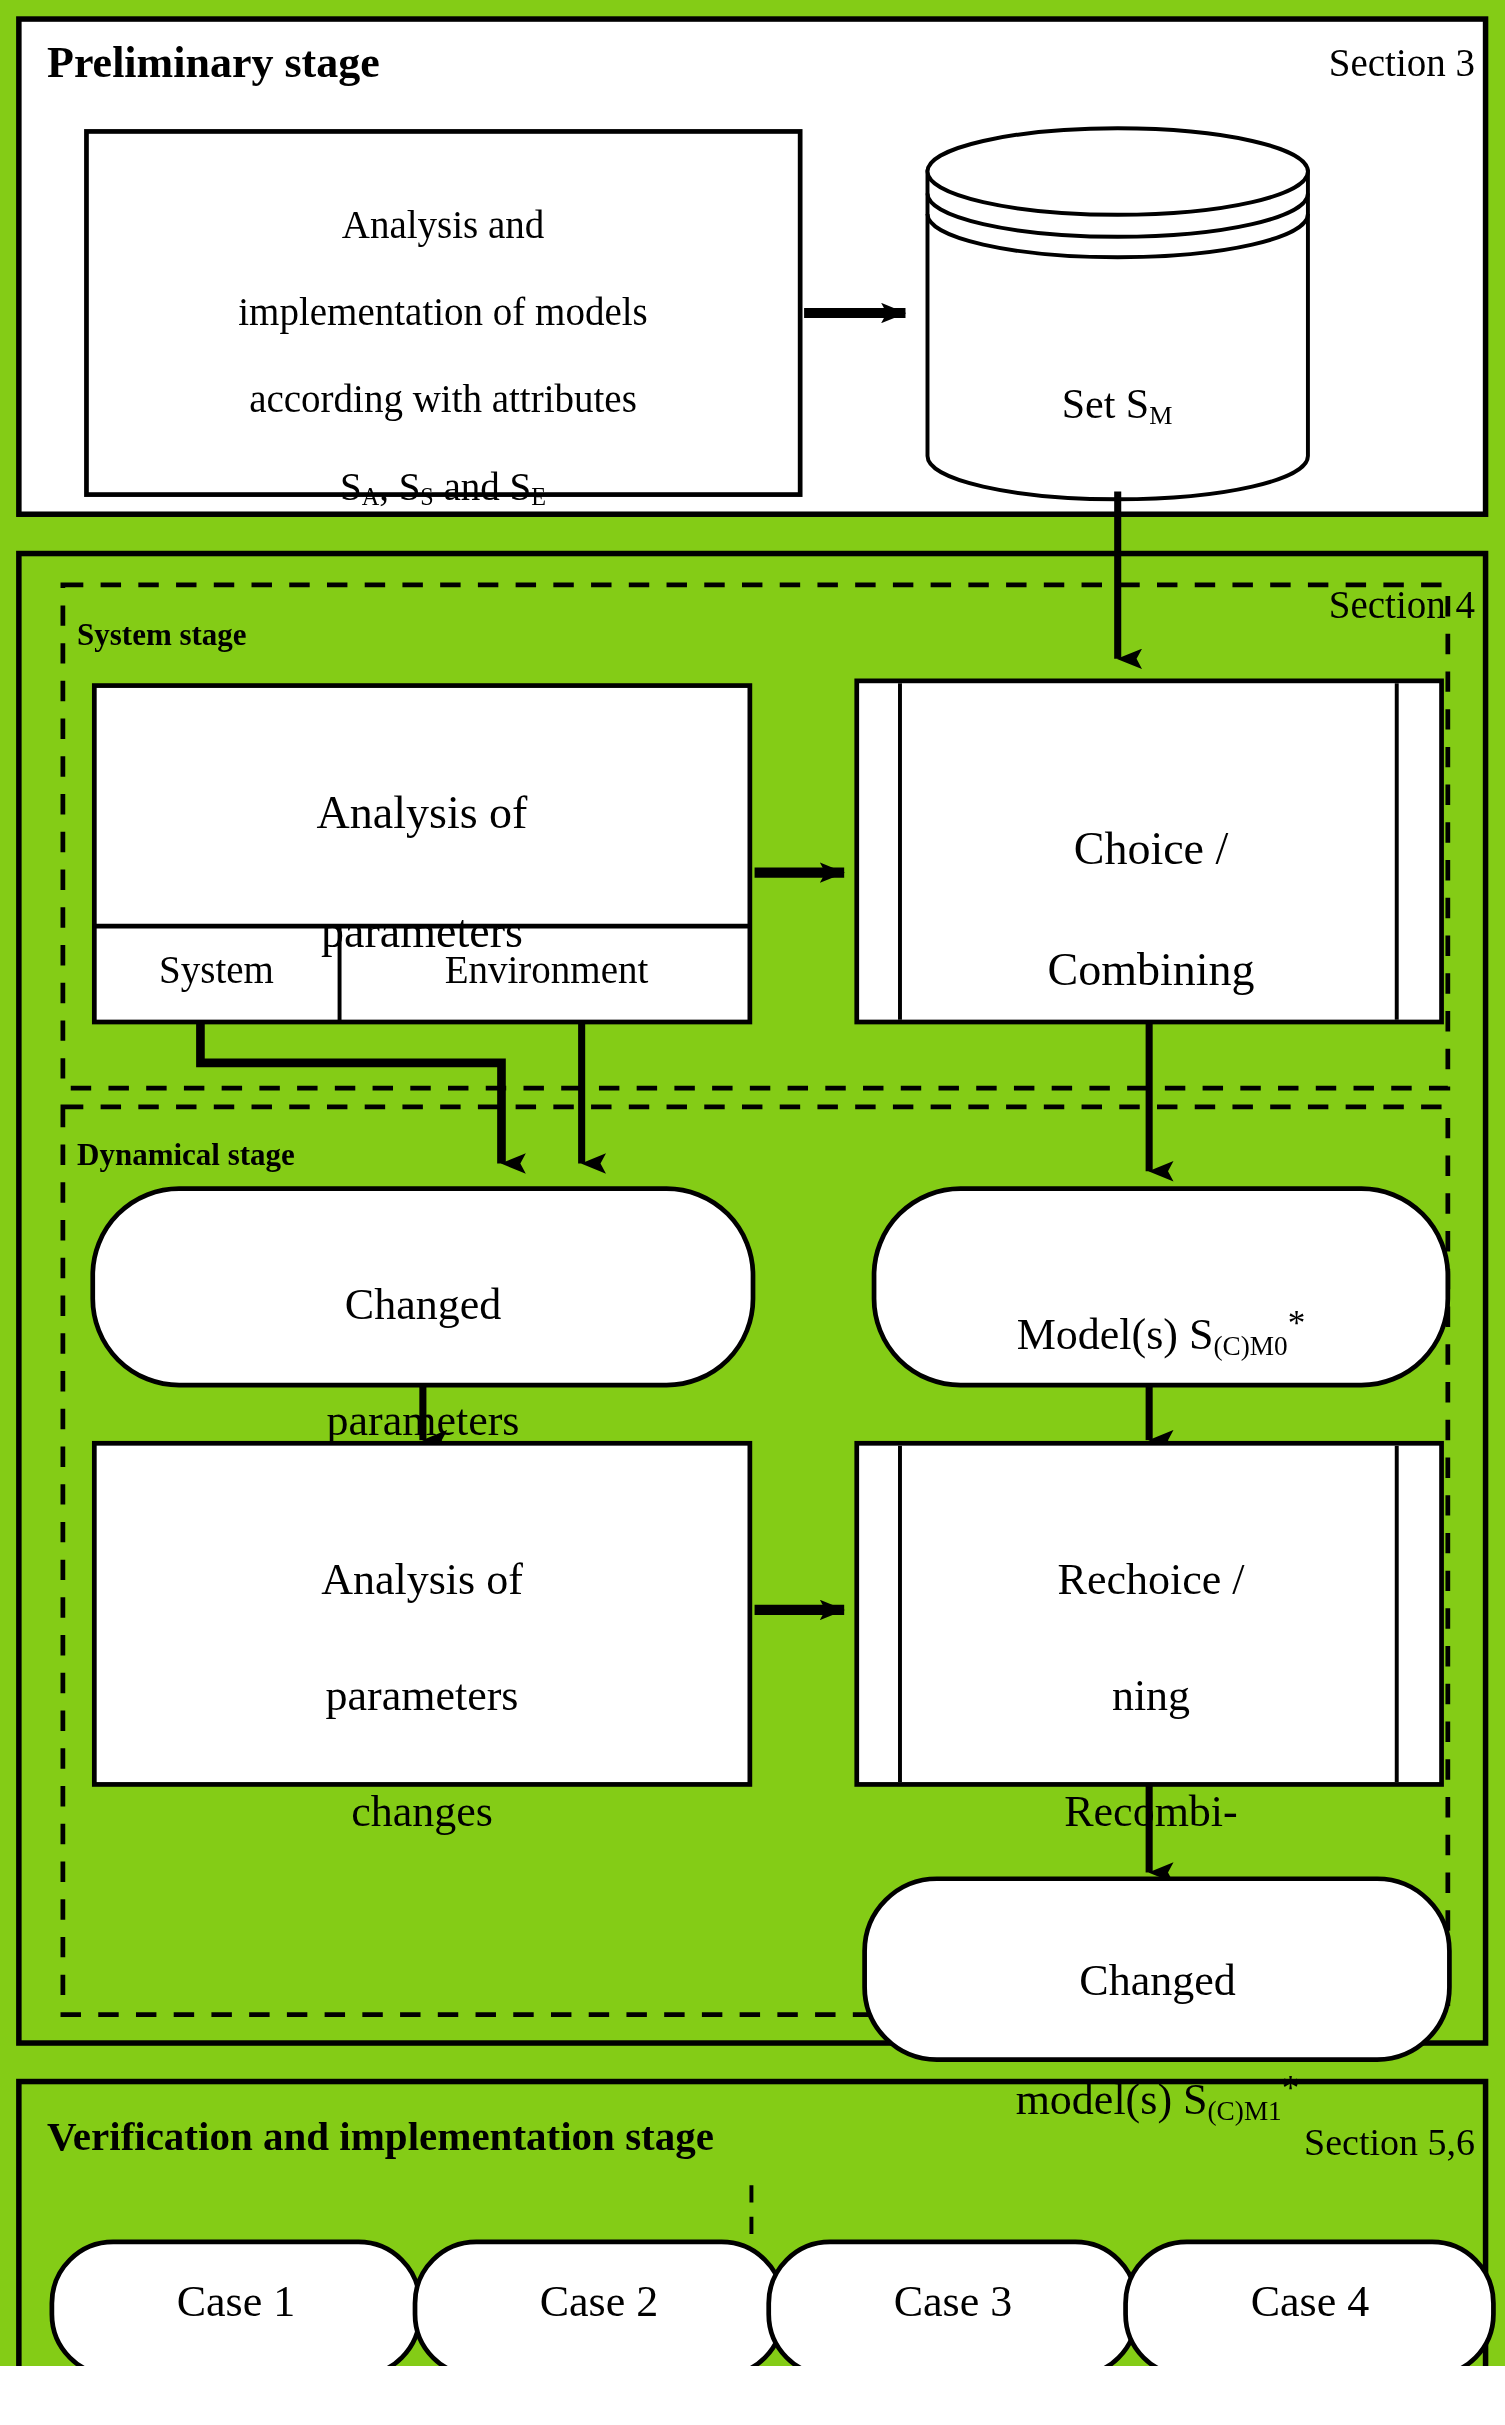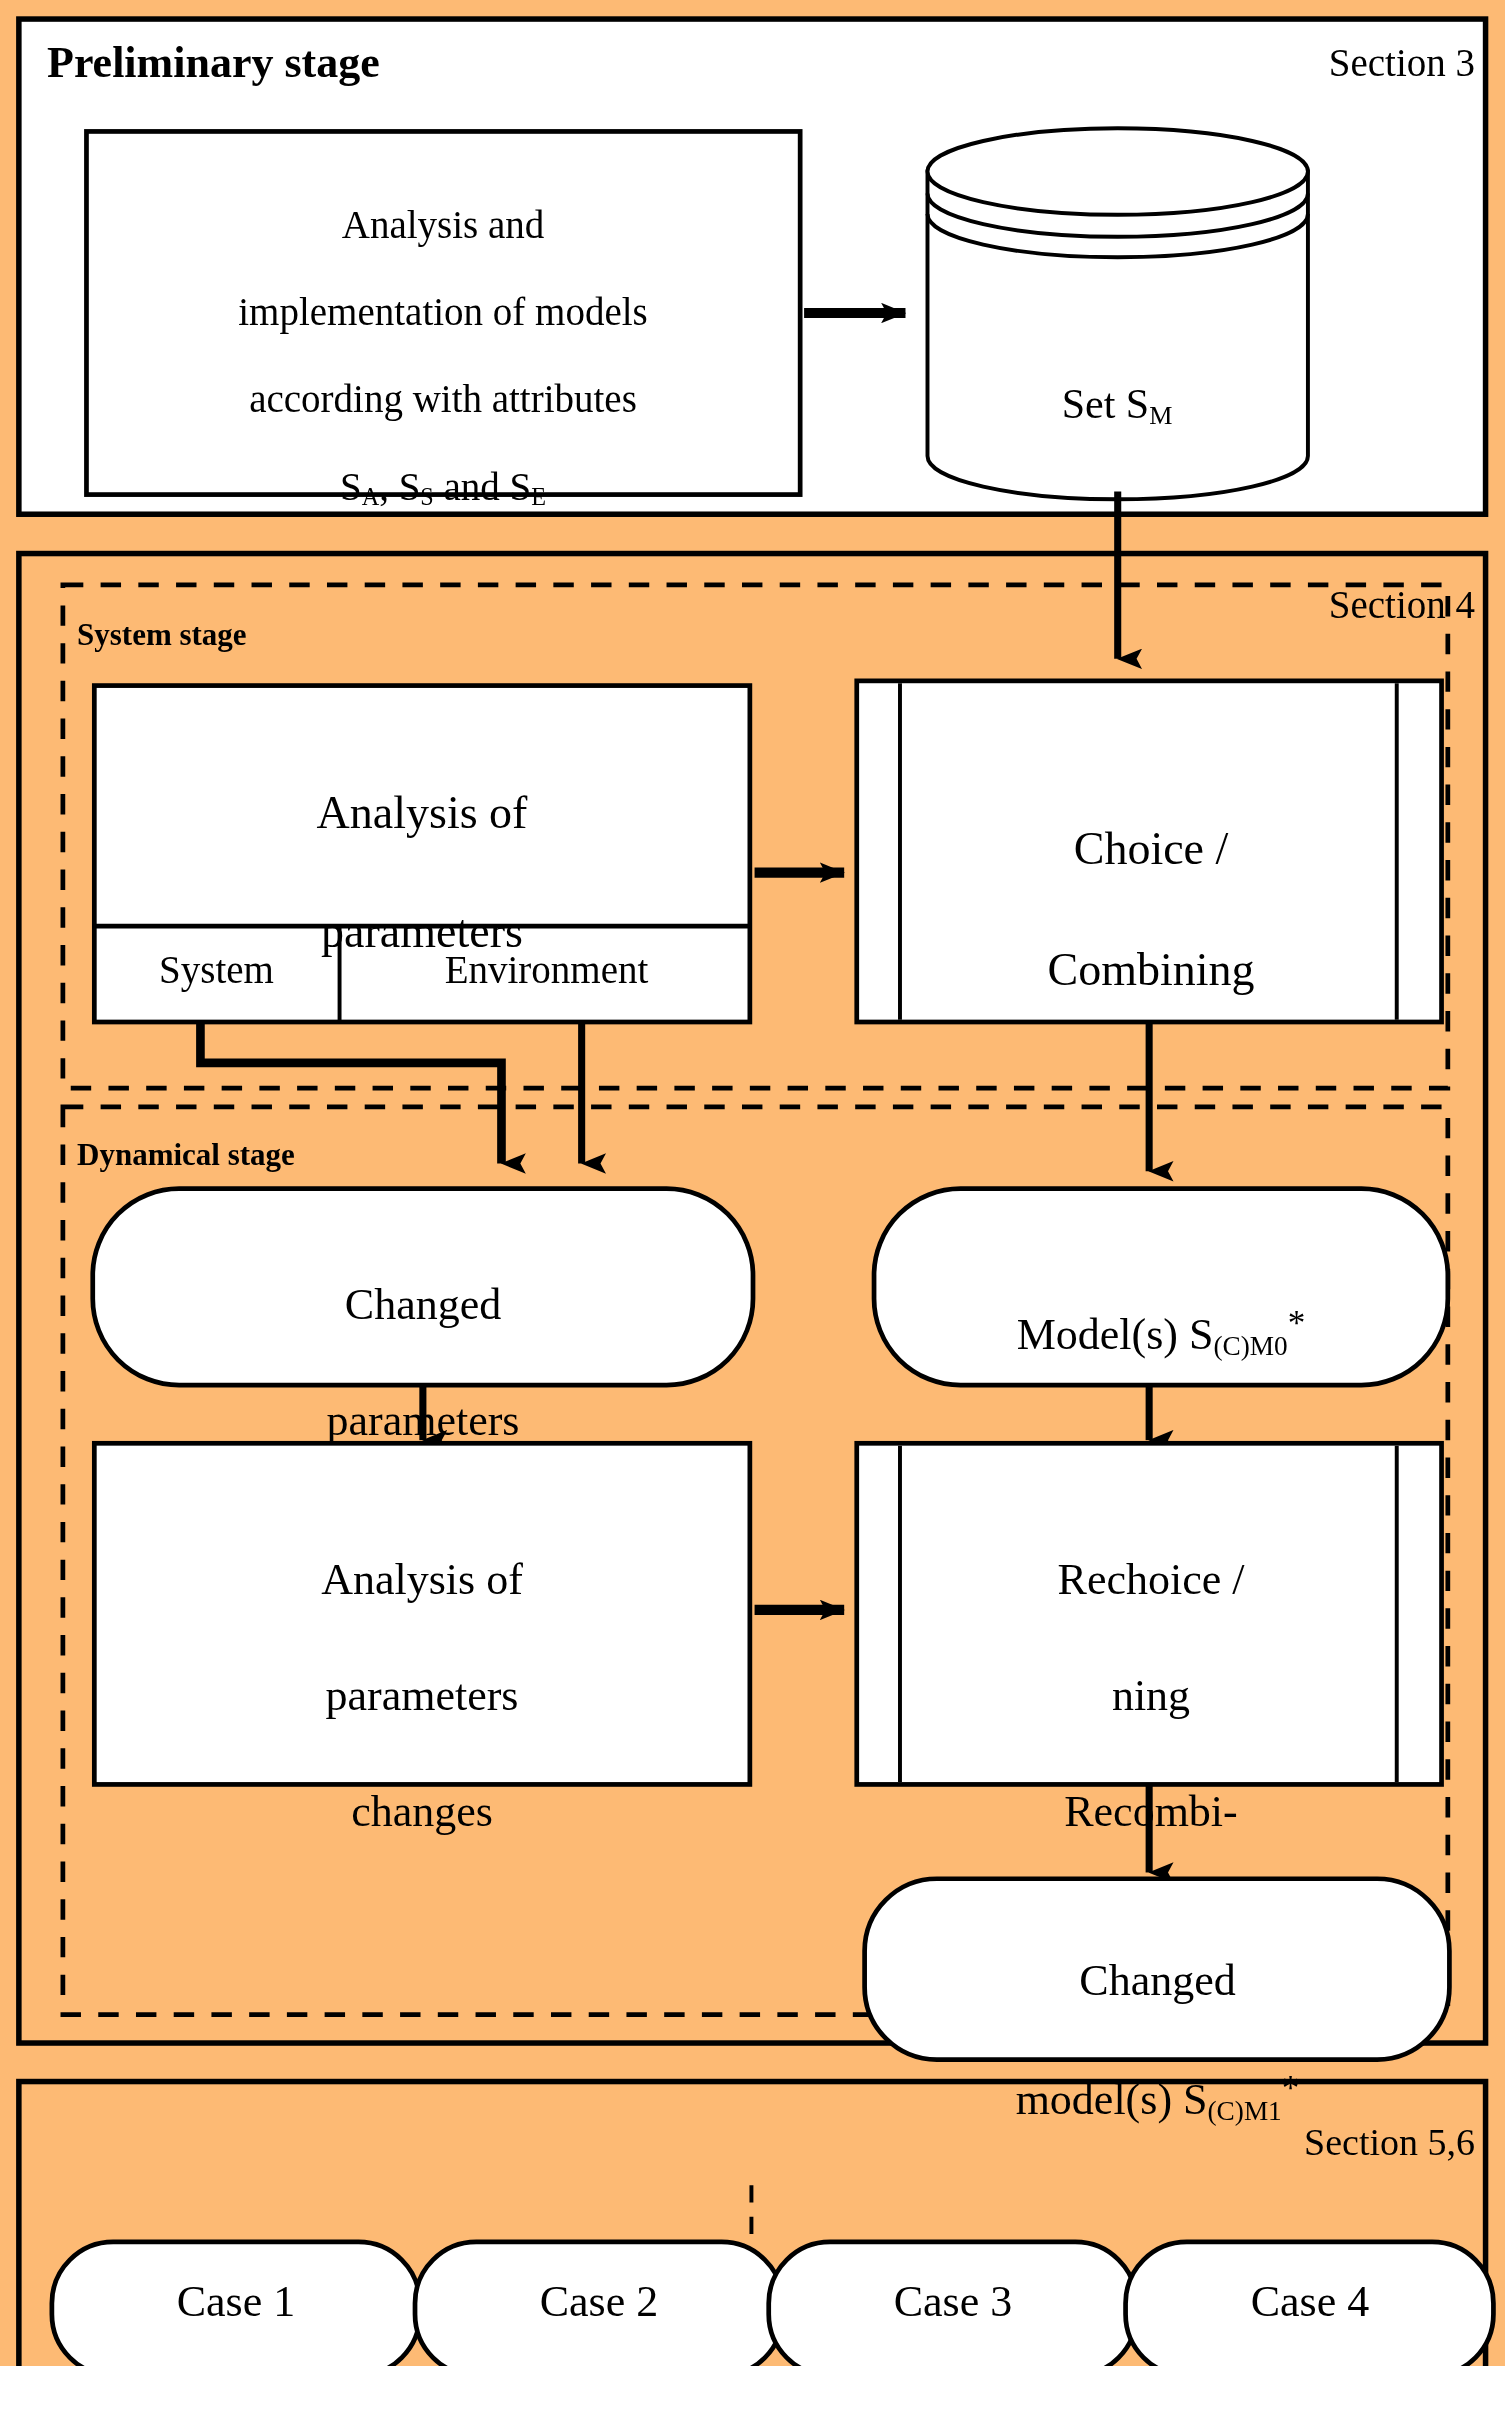--- a/index.html
+++ b/index.html
@@ -8,21 +8,21 @@
     background: #ffffff;
   }
   body {
     font-family: "Liberation Serif", "DejaVu Serif", serif;
     color: #000000;
   }
   #page {
     position: relative;
     width: 1506px;
     height: 2366px;
-    background: #fdba74;
+    background: #84cc16;
     overflow: hidden;
   }
   svg.layer {
     position: absolute;
     left: 0;
     top: 0;
     width: 1506px;
     height: 2426px;
     pointer-events: none;
   }
@@ -237,20 +237,21 @@
     <div>Rechoice /</div>
     <div>ning</div>
     <div>Recombi-</div>
   </div>
 
   <div class="lbl" style="left:865px; top:1897px; width:585px; font-size:44px; line-height:1.28;">
     <div>Changed</div>
     <div><span>model(s) S</span><sub>(C)M1</sub><sup>*</sup></div>
   </div>
 
+  <div class="lbl stage-title" style="left:47px; top:2114px; font-size:41px;">Verification and implementation stage</div>
   <div class="lbl section-tag" style="right:31px; top:2121px; font-size:38px;">Section 5,6</div>
 
   <div class="lbl" style="left:52px; top:2277px; width:368px; font-size:44px;">Case 1</div>
   <div class="lbl" style="left:415px; top:2277px; width:368px; font-size:44px;">Case 2</div>
   <div class="lbl" style="left:769px; top:2277px; width:368px; font-size:44px;">Case 3</div>
   <div class="lbl" style="left:1126px; top:2277px; width:368px; font-size:44px;">Case 4</div>
 
 </div>
 
 

